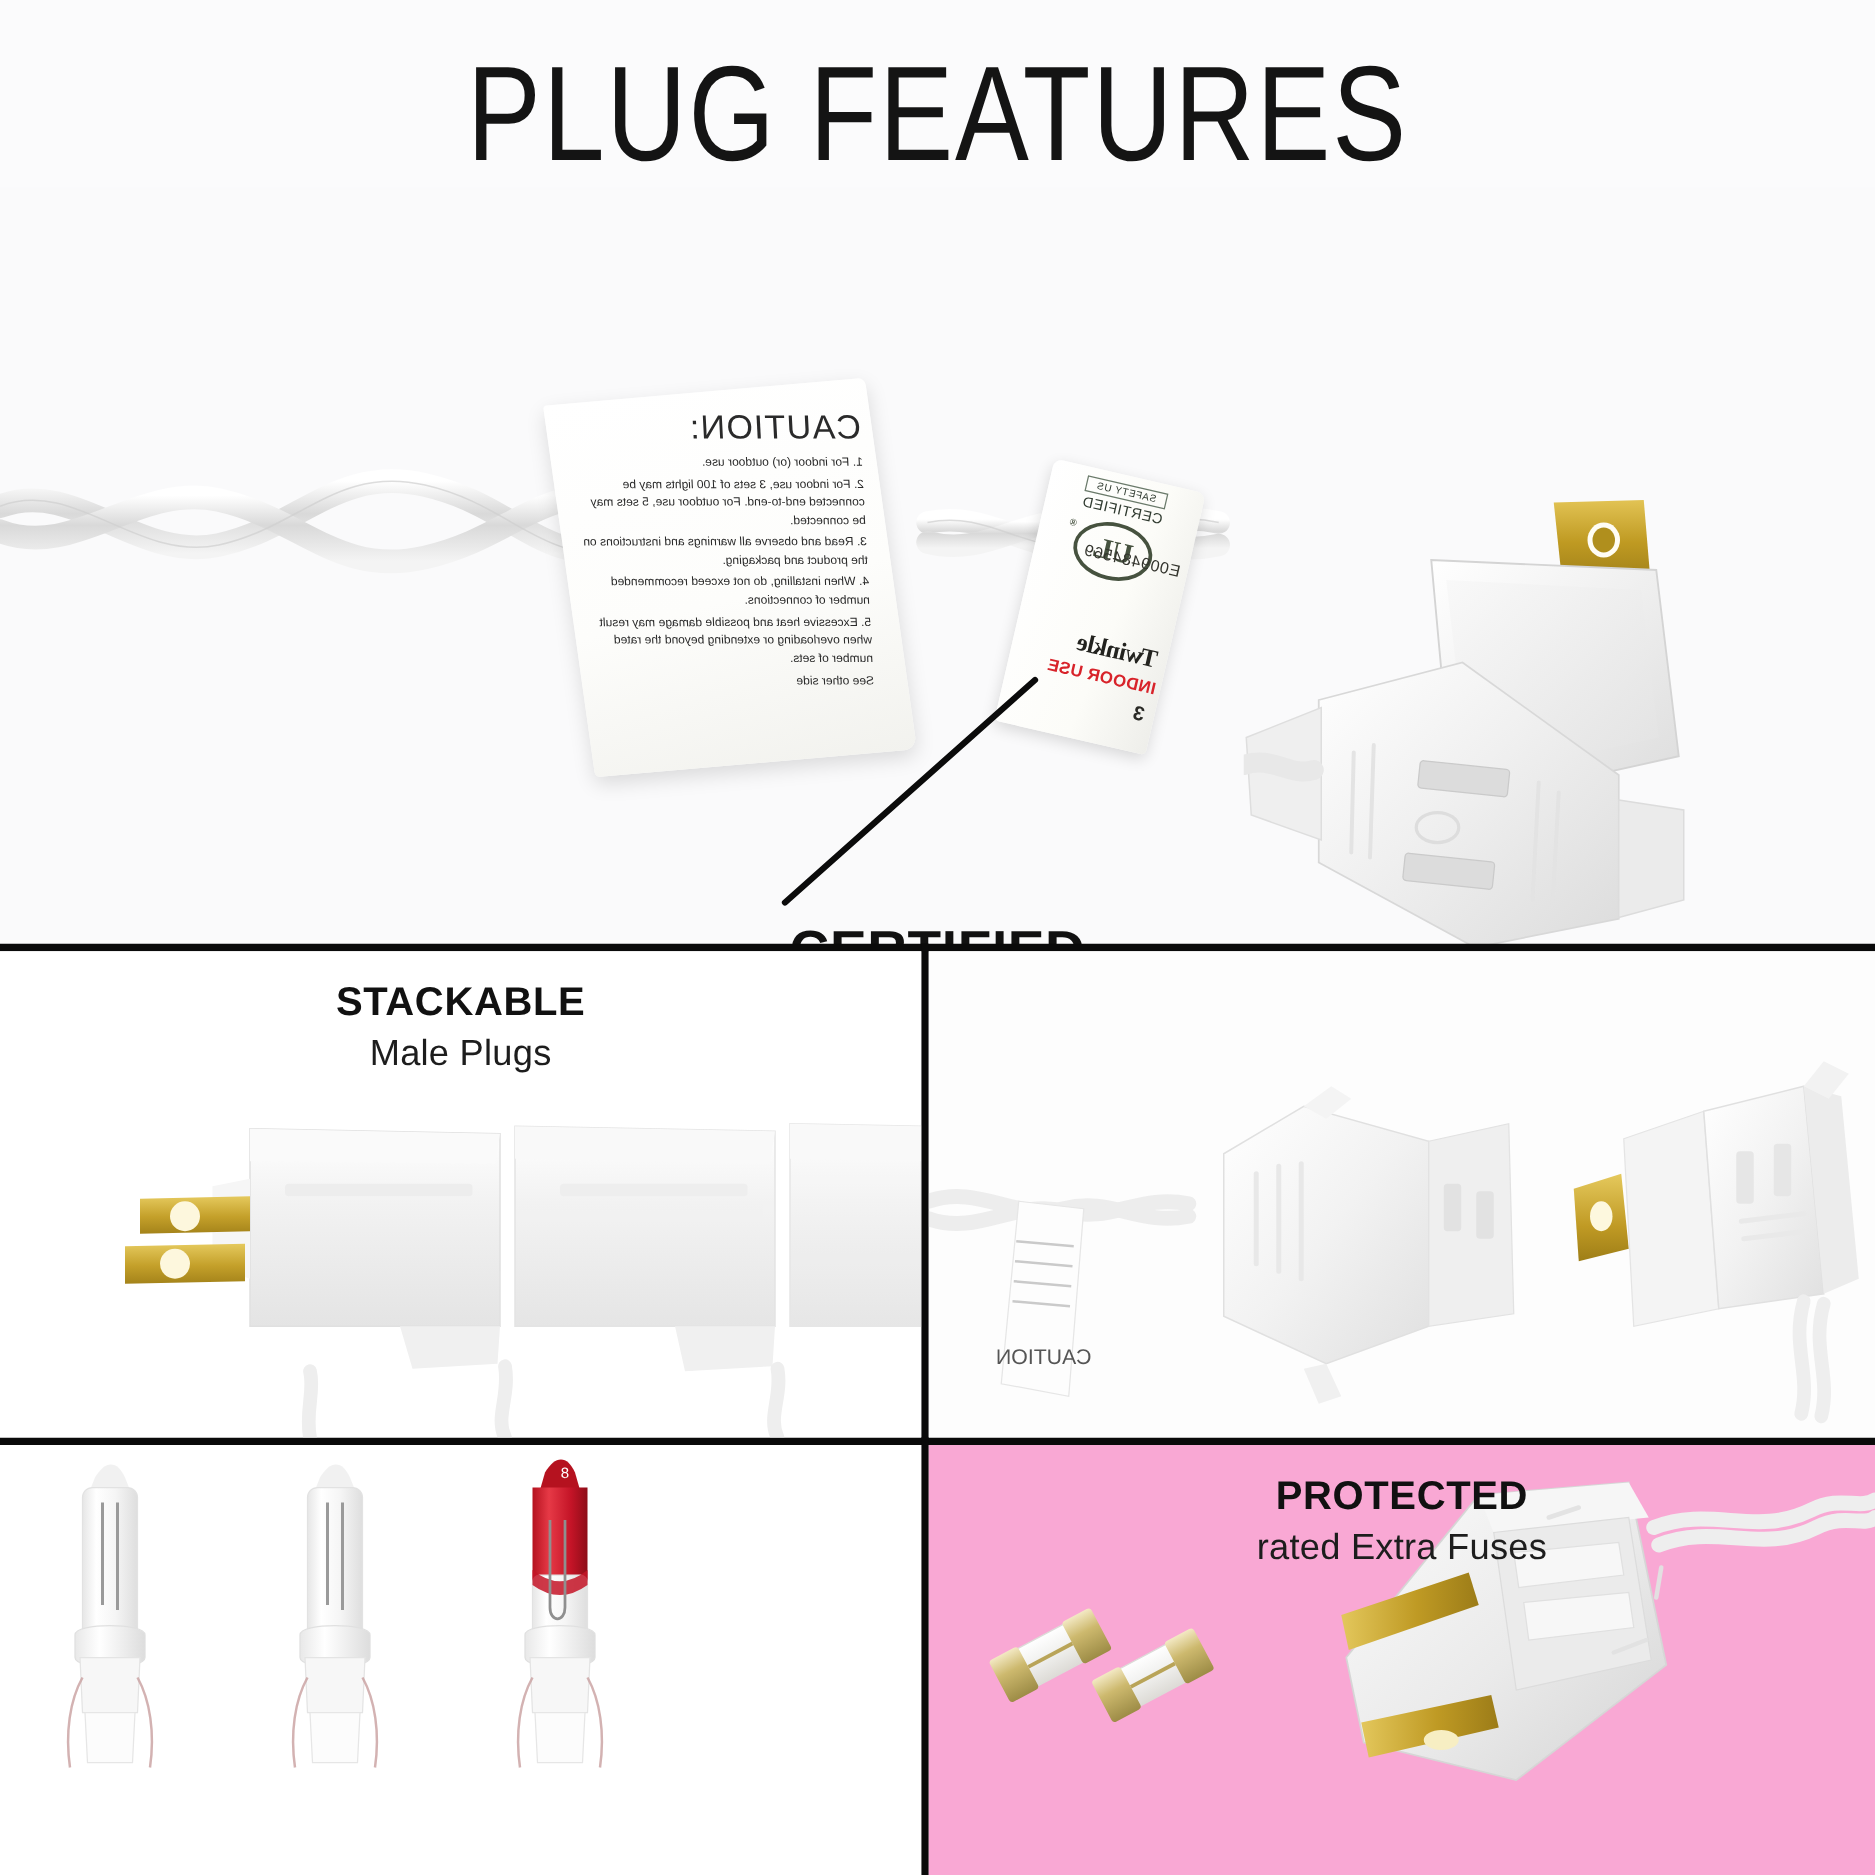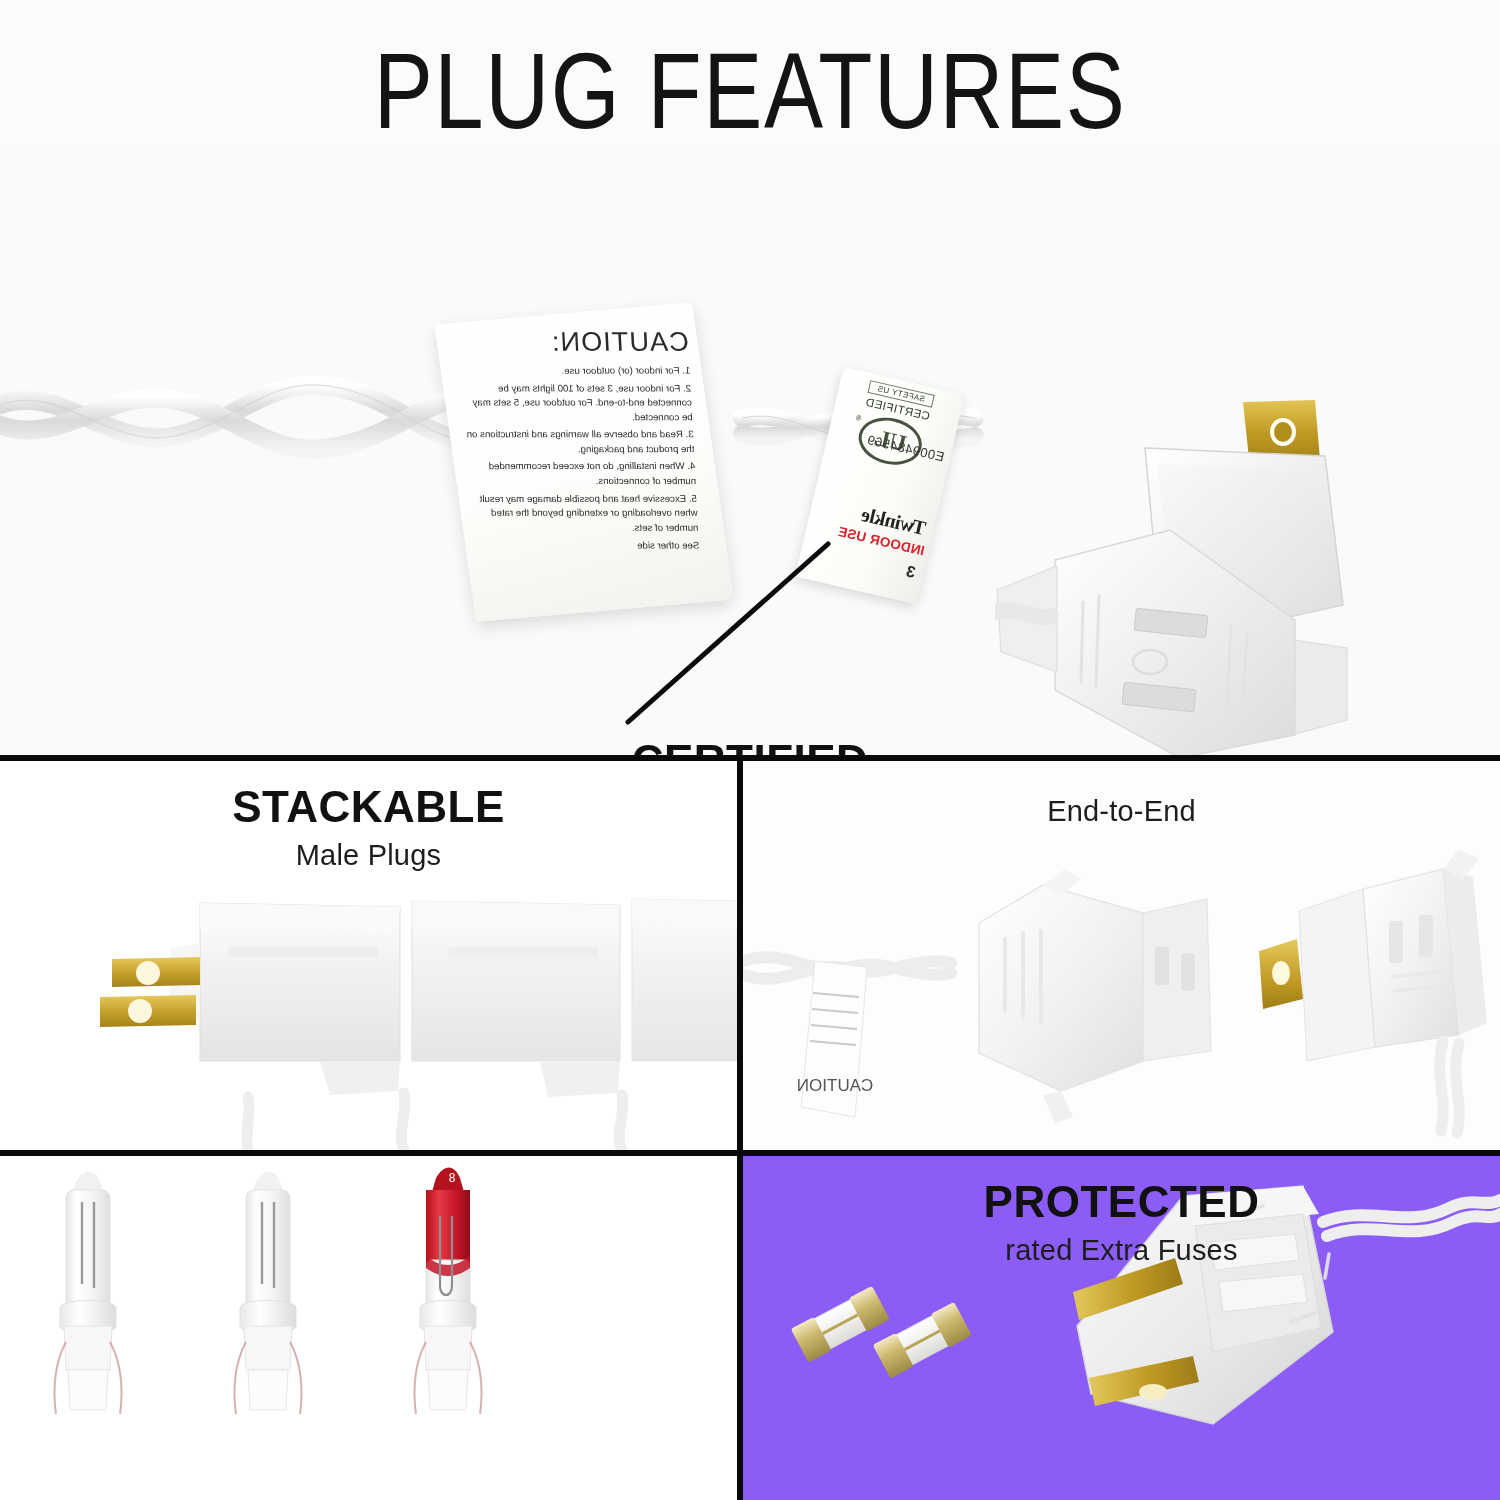--- a/index.html
+++ b/index.html
@@ -179,25 +179,25 @@
   .divider-v.lower { left: 737px; top: 1150px; height: 350px; }
 
   .quad {
     position: absolute;
     overflow: hidden;
     background: #ffffff;
   }
   .quad.tl { left: 0;    top: 761px;  width: 737px; height: 389px; }
   .quad.tr { left: 743px; top: 761px; width: 757px; height: 389px; background: #fdfdfd; }
   .quad.bl { left: 0;    top: 1156px; width: 737px; height: 344px; }
-  .quad.br { left: 743px; top: 1156px; width: 757px; height: 344px; background: #8b5cf6; }
+  .quad.br { left: 743px; top: 1156px; width: 757px; height: 344px; background: #f9a8d4; }
 
   .quad-head { position: absolute; left: 0; top: 0; width: 100%; text-align: center; padding-top: 24px; }
   .quad-title {
-    font-size: 44px;
+    font-size: 32px;
     font-weight: 700;
     color: #111111;
     letter-spacing: .5px;
     line-height: 1;
   }
   .quad-sub {
     font-size: 29px;
     font-weight: 300;
     color: #1d1d1d;
     margin-top: 10px;
@@ -446,21 +446,20 @@
         </g>
         <path d="M700,108 L716,88 L736,98 L720,118 Z" fill="#f2f2f2"></path>
       </g>
 
       <g stroke="#eeeeee" stroke-width="11" fill="none" stroke-linecap="round">
         <path d="M700,280 C690,316 706,338 698,370"></path>
         <path d="M716,282 C706,318 722,340 714,372"></path>
       </g>
     </svg>
     <div class="quad-head">
-      <div class="quad-sub">End-to-End</div>
     </div>
   </div>
 
   <div class="quad bl">
     <svg class="quad-art" viewBox="0 0 737 344" preserveAspectRatio="none">
       <defs>
         <linearGradient id="glassg" x1="0" y1="0" x2="1" y2="0">
           <stop offset="0%" stop-color="#e6e6e6"></stop>
           <stop offset="25%" stop-color="#ffffff"></stop>
           <stop offset="60%" stop-color="#f5f5f5"></stop>

